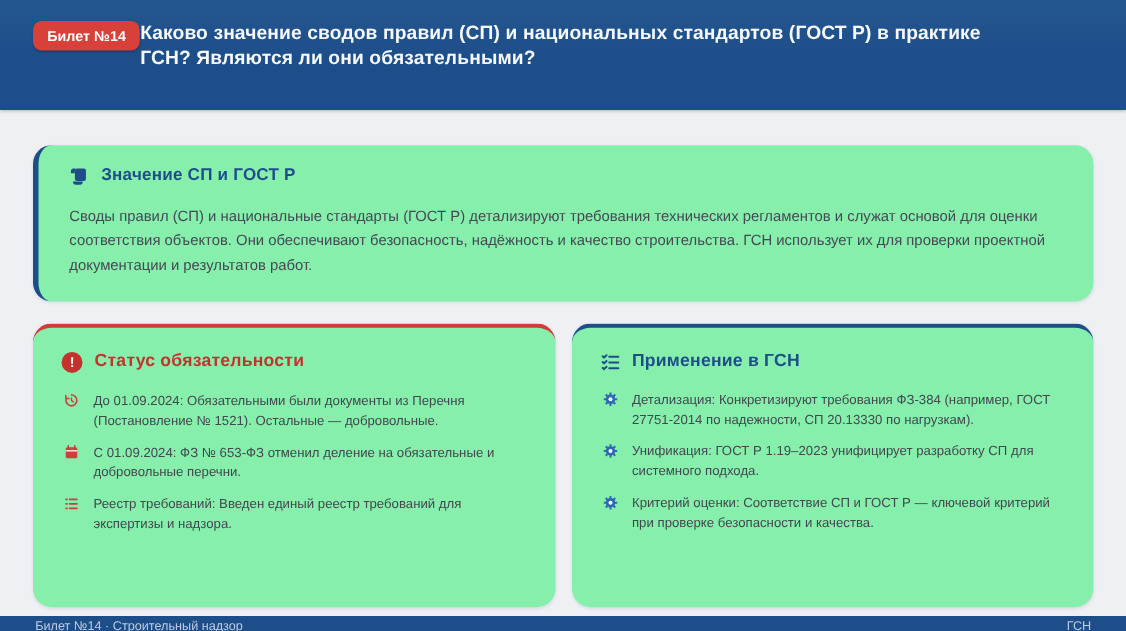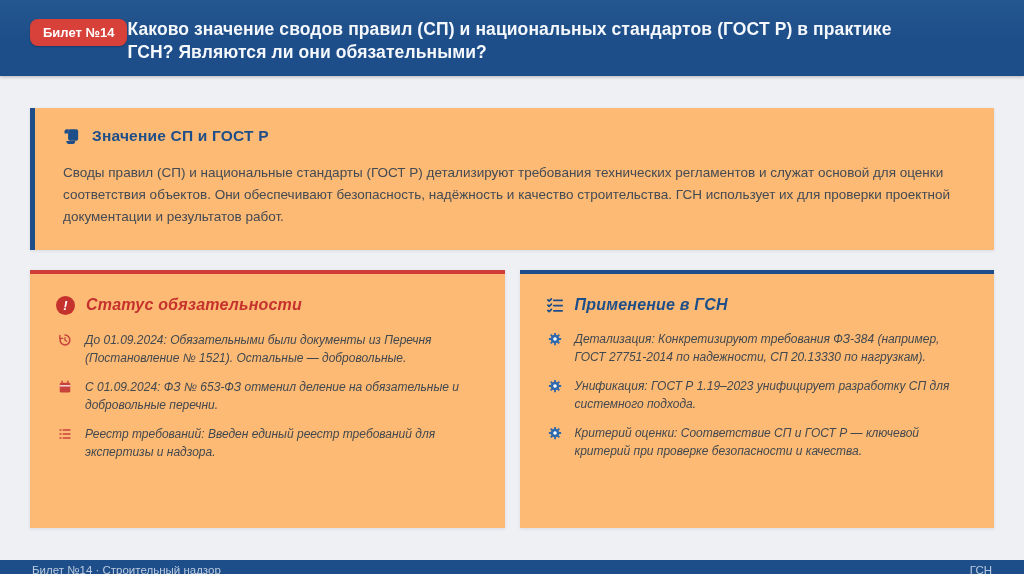--- a/index.html
+++ b/index.html
@@ -7,51 +7,51 @@
     --accent-red:#c5322e; --border-red:#d03c36; --badge-red:#d8403a;
   }
   *{margin:0;padding:0;box-sizing:border-box;}
   html,body{width:1024px;height:574px;overflow:hidden;}
   body{
     font-family:"Liberation Sans","DejaVu Sans",sans-serif;
     background:#eef0f4;position:relative;
   }
   
   .header{
-    height:76px;background:linear-gradient(180deg,#24568f 0%,var(--header-blue) 55%);
+    height:100px;background:linear-gradient(180deg,#24568f 0%,var(--header-blue) 55%);
     display:flex;align-items:flex-start;padding:18px 30px 0 30px;
     box-shadow:0 1px 3px rgba(0,0,0,.25);
   }
   .badge{
     background:var(--badge-red);color:#fff;font-size:13px;font-weight:bold;
     padding:6px 13px;border-radius:8px;white-space:nowrap;margin-top:1px;
     box-shadow:0 1px 2px rgba(0,0,0,.25);
   }
   .title{
     color:#f5f8fc;font-size:17.5px;font-weight:bold;line-height:1.34;
     max-width:790px;letter-spacing:.1px;
   }
   
   .main{padding:0 30px;}
-  .card{background:#fdba74;box-shadow:0 1px 3px rgba(30,50,80,.10);}
+  .card{background:#86efac;box-shadow:0 1px 3px rgba(30,50,80,.10);border-radius:17px;}
   .summary{
     margin-top:32px;border-left:5px solid var(--accent-blue);
     padding:19px 26px 22px 28px;
   }
   .card-head{display:flex;align-items:center;gap:11px;}
   .card-head h2{font-size:15.5px;font-weight:bold;letter-spacing:.2px;}
   .summary .card-head h2{color:var(--accent-blue);}
   .summary p{
     margin-top:17px;font-size:13.5px;line-height:1.62;color:#434a54;
   }
   .head-icon{display:inline-flex;width:18px;height:18px;flex:none;}
   .head-icon svg{width:100%;height:100%;}
   .summary .head-icon{color:var(--accent-blue);}
   
-  .row{display:flex;gap:15px;margin-top:20px;font-style:italic;}
+  .row{display:flex;gap:15px;margin-top:20px;}
   .col-card{flex:1 1 0;padding:22px 26px 24px 26px;min-height:258px;}
   .col-card.red{border-top:4px solid var(--border-red);}
   .col-card.blue{border-top:4px solid var(--accent-blue);}
   .col-card.red .card-head h2{color:var(--accent-red);font-size:16px;}
   .col-card.blue .card-head h2{color:var(--accent-blue);font-size:16px;}
   .col-card.blue .head-icon{color:var(--accent-blue);}
   .circle-icon{
     width:19px;height:19px;border-radius:50%;background:var(--accent-red);
     color:#fff;display:inline-flex;align-items:center;justify-content:center;
     font-size:13px;font-weight:bold;flex:none;

